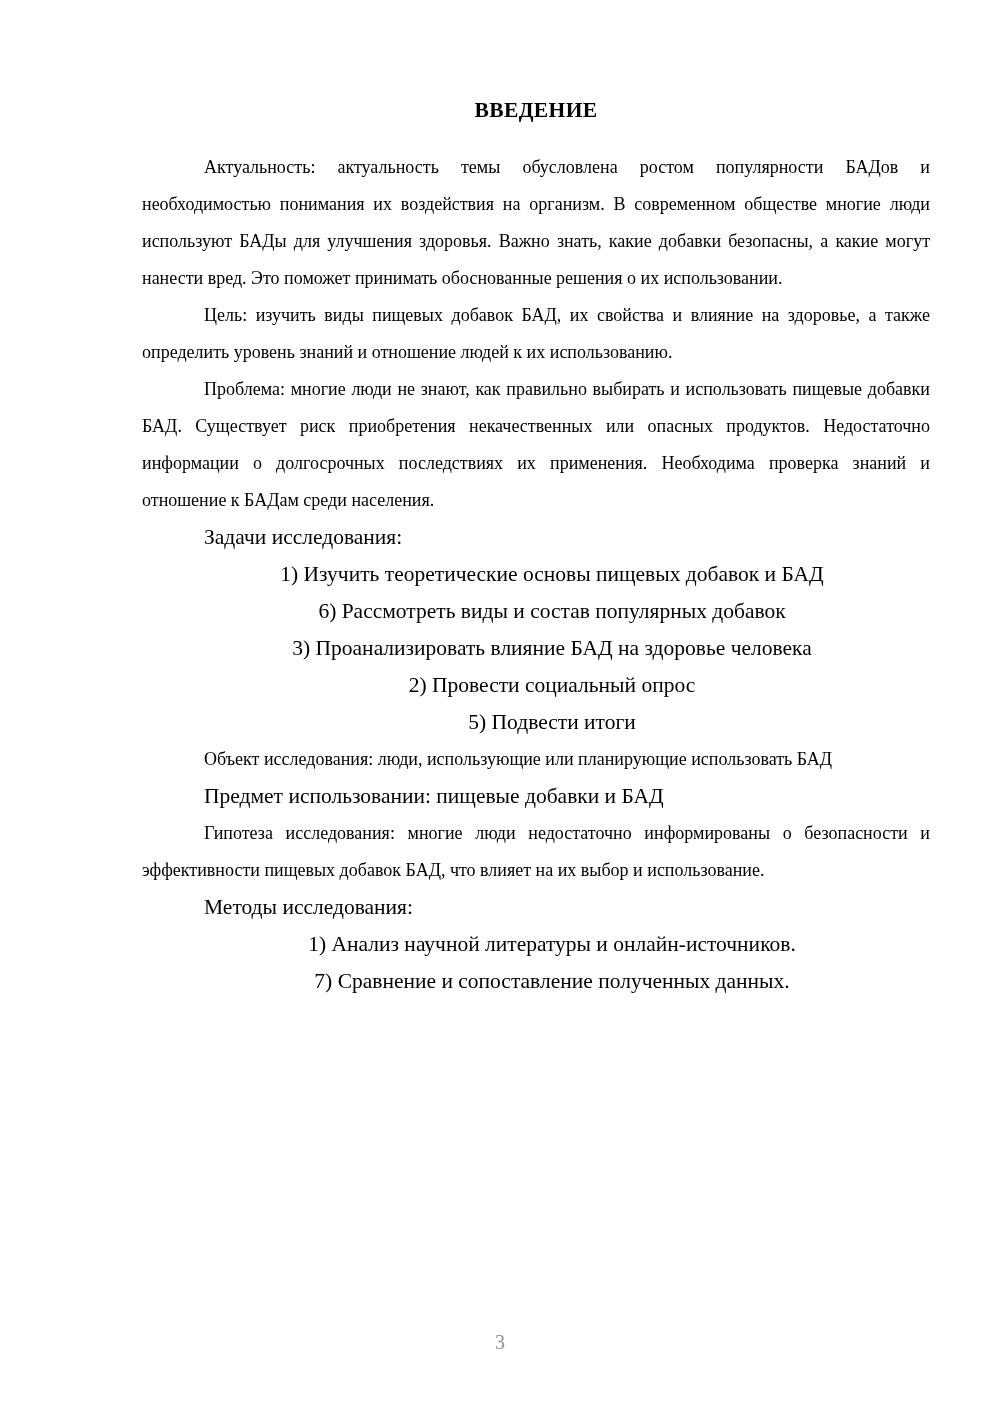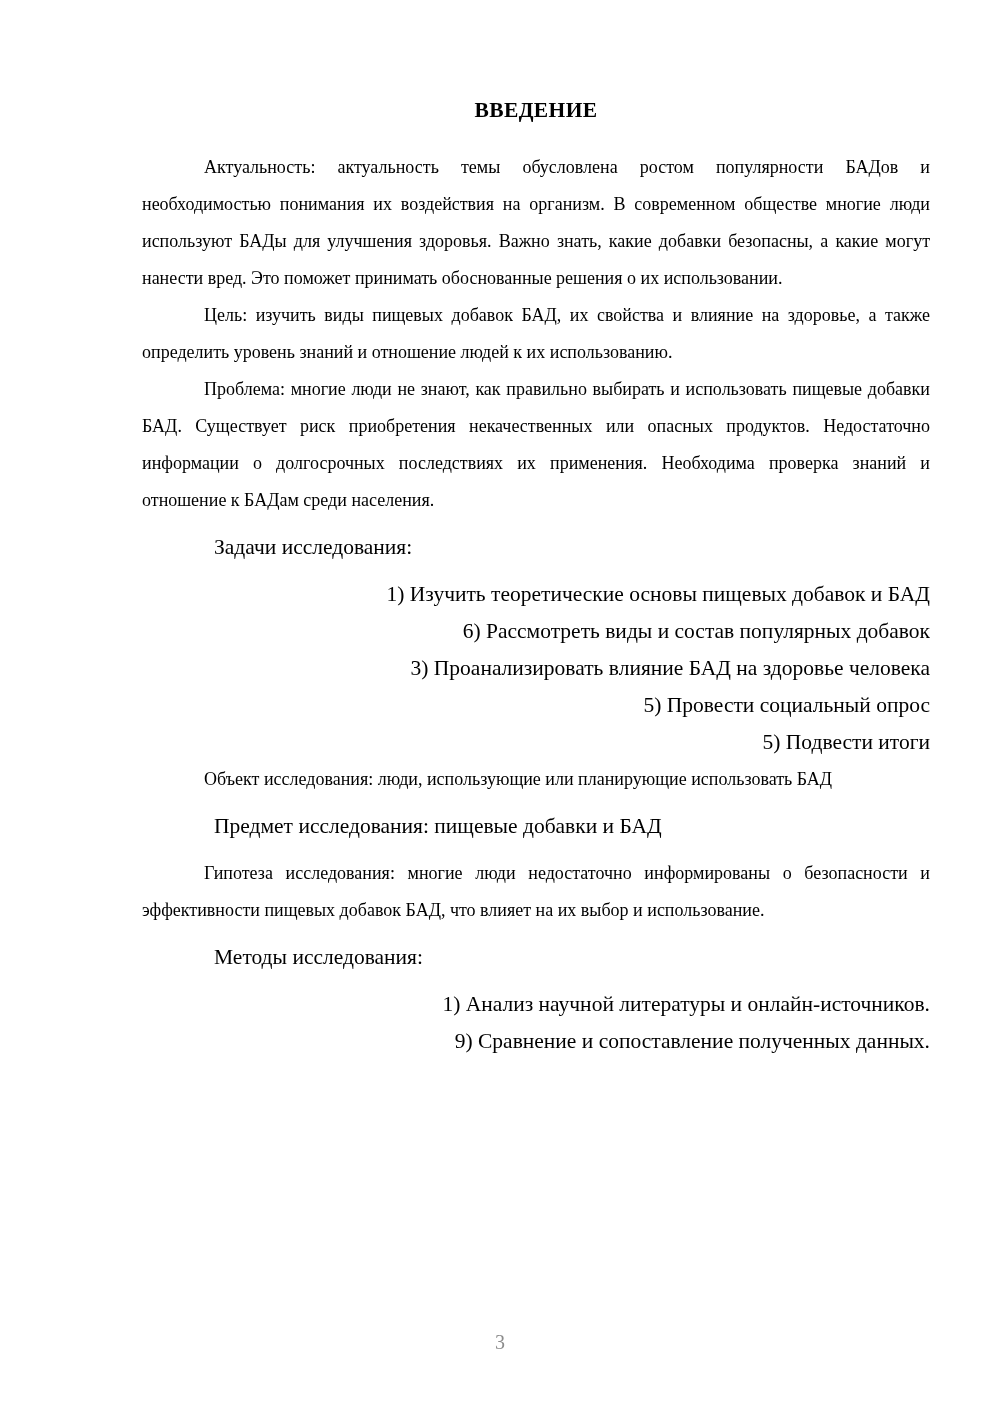--- a/index.html
+++ b/index.html
@@ -47,31 +47,31 @@
     text-align: justify;
     text-justify: inter-word;
     margin: 0;
     text-indent: 62px;
     hyphens: none;
   }
 
   .list-item {
     font-size: 21.5px;
     line-height: 37px;
-    text-align: right;
+    text-align: center;
     margin: 0;
     text-indent: 0;
     padding-left: 32px;
   }
 
   .sub-head {
     font-size: 21.5px;
     line-height: 37px;
     text-align: left;
-    margin: 10px;
+    margin: 0;
     text-indent: 62px;
   }
 
   .page-number {
     position: absolute;
     left: 0;
     top: 1330px;
     width: 1000px;
     text-align: center;
     font-size: 20px;
@@ -93,31 +93,31 @@
 
     <p class="para">Цель: изучить виды пищевых добавок БАД, их свойства и влияние на здоровье, а также определить уровень знаний и отношение людей к их использованию.</p>
 
     <p class="para">Проблема: многие люди не знают, как правильно выбирать и использовать пищевые добавки БАД. Существует риск приобретения некачественных или опасных продуктов. Недостаточно информации о долгосрочных последствиях их применения. Необходима проверка знаний и отношение к БАДам среди населения.</p>
 
     <p class="sub-head">Задачи исследования:</p>
 
     <p class="list-item">1) Изучить теоретические основы пищевых добавок и БАД</p>
     <p class="list-item">6) Рассмотреть виды и состав популярных добавок</p>
     <p class="list-item">3) Проанализировать влияние БАД на здоровье человека</p>
-    <p class="list-item">5) Провести социальный опрос</p>
+    <p class="list-item">2) Провести социальный опрос</p>
     <p class="list-item">5) Подвести итоги</p>
 
     <p class="para">Объект исследования: люди, использующие или планирующие использовать БАД</p>
 
-    <p class="sub-head">Предмет исследования: пищевые добавки и БАД</p>
+    <p class="sub-head">Предмет использовании: пищевые добавки и БАД</p>
 
     <p class="para">Гипотеза исследования: многие люди недостаточно информированы о безопасности и эффективности пищевых добавок БАД, что влияет на их выбор и использование.</p>
 
     <p class="sub-head">Методы исследования:</p>
 
     <p class="list-item">1) Анализ научной литературы и онлайн-источников.</p>
-    <p class="list-item">9) Сравнение и сопоставление полученных данных.</p>
+    <p class="list-item">7) Сравнение и сопоставление полученных данных.</p>
 
   </div>
 
   <div class="page-number">3</div>
 
 </div>
 
 </body></html>

